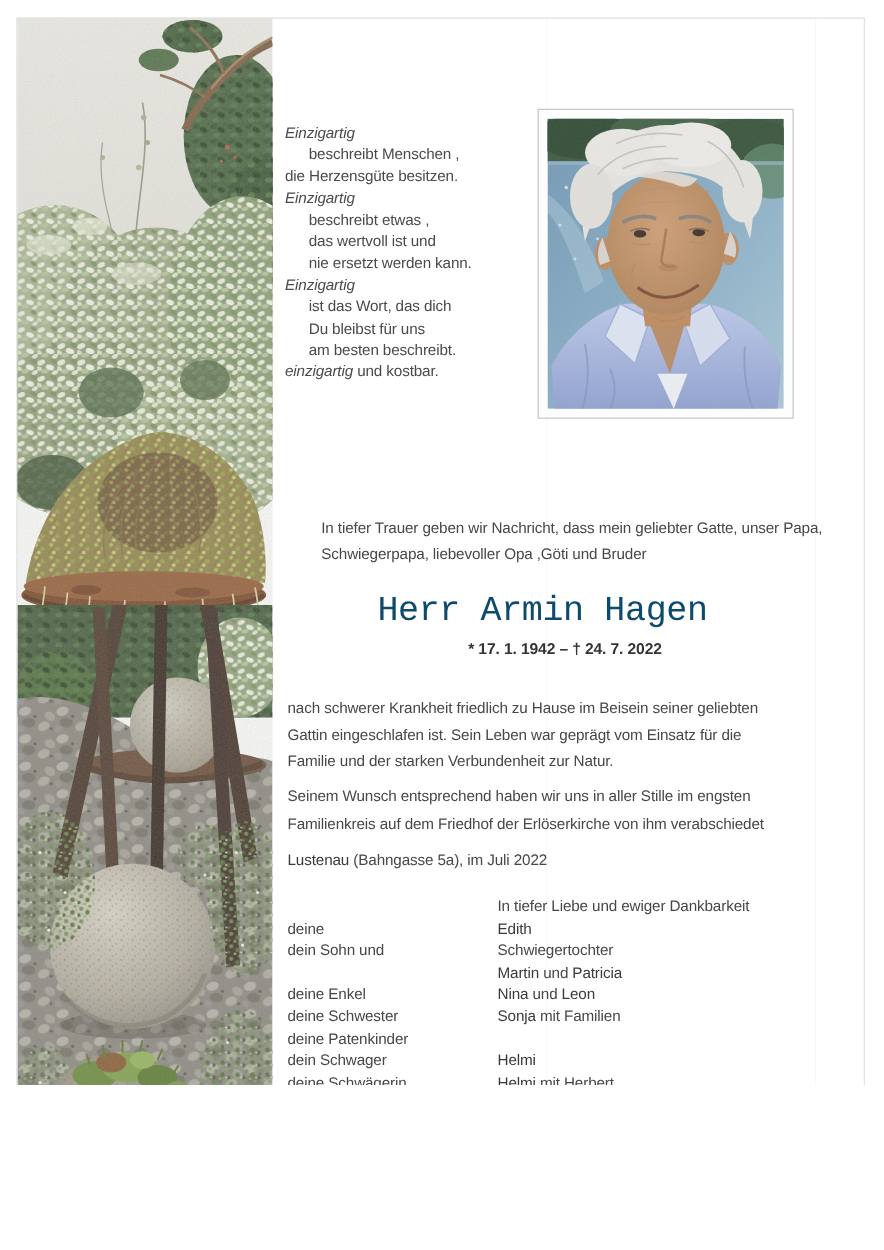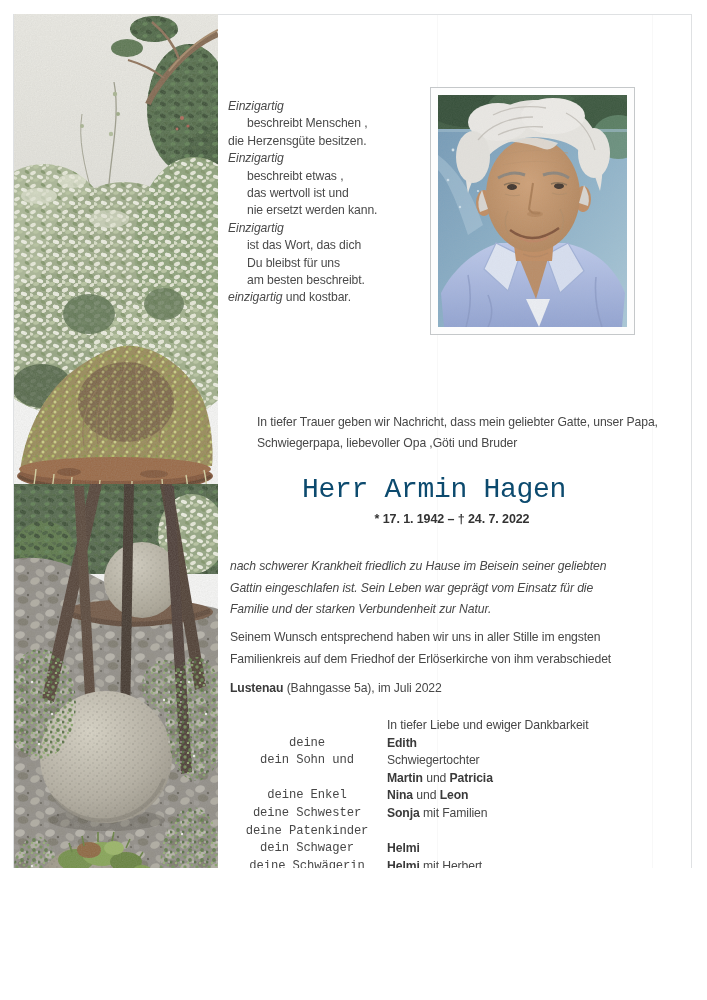--- a/index.html
+++ b/index.html
@@ -10,35 +10,35 @@
   .fold{top:15px;height:968px;width:1px;background:rgba(110,110,110,0.05);}
   .fold.v1{left:437px;} .fold.v2{left:652px;}
   .side-photo{left:14px;top:14px;width:204px;height:969px;}
   .side-photo svg{display:block;}
   .portrait-frame{left:430px;top:87px;padding:7px;border:1px solid #c5c8ca;background:#fdfdfd;}
   .portrait-frame svg{display:block;}
   .poem{left:228px;top:98px;width:210px;font-size:12.2px;line-height:17.4px;color:#4a4a4a;}
   .poem-line{white-space:nowrap;}
   .poem-line.indent{padding-left:19px;}
   .it{font-style:italic;}
-  .bd{font-weight:bold;color:#3a3a3a;}
+  .bd{font-weight:normal;color:#3a3a3a;}
   .announcement{left:230px;top:412px;width:430px;font-size:12.2px;line-height:21px;margin-left:27px;}
   .announcement div,.bodypara div{white-space:nowrap;}
   .deceased-name{left:230px;top:473px;width:408px;text-align:center;font-size:28px;line-height:34px;
         color:#0c4a6e;letter-spacing:-0.3px;white-space:nowrap;font-family:Liberation Mono, monospace;}
   .deceased-dates{left:248px;top:512px;width:408px;text-align:center;font-weight:bold;font-size:12.5px;
         color:#333;white-space:nowrap;}
   .bodypara{font-size:12.2px;line-height:21.5px;}
-  .para1{left:230px;top:556px;width:430px;font-style:italic;}
+  .para1{left:230px;top:556px;width:430px;}
   .para2{left:230px;top:627px;width:430px;}
   .place-line{left:230px;top:681px;width:430px;font-size:12.2px;white-space:nowrap;}
   .family{left:230px;top:717px;width:460px;font-size:12.2px;line-height:17.6px;}
   .family-row{display:flex;}
-  .family-label{width:154px;flex:none;text-align:center;white-space:nowrap;font-family:Liberation Mono, monospace;}
-  .family-value{margin-left:3px;white-space:nowrap;}
+  .family-label{width:154px;flex:none;text-align:left;white-space:nowrap;}
+  .family-value{margin-left:14px;white-space:nowrap;}
   .logo{left:562px;top:927px;width:102px;text-align:center;color:#3c3c3c;}
   .logo-top{font-size:5px;letter-spacing:1.1px;border-top:1px solid #6a6a6a;padding-top:2px;
         white-space:nowrap;color:#4a4a4a;}
   .logo-name{font-family:"Liberation Serif",serif;font-size:12px;letter-spacing:0.6px;
         border-bottom:1.5px solid #3a3a3a;padding-bottom:1px;white-space:nowrap;line-height:14px;}
   .logo-f{font-size:15px;}
   .logo-kg{font-size:7.5px;margin-left:2px;}
 </style>
 </head>
 <body>

